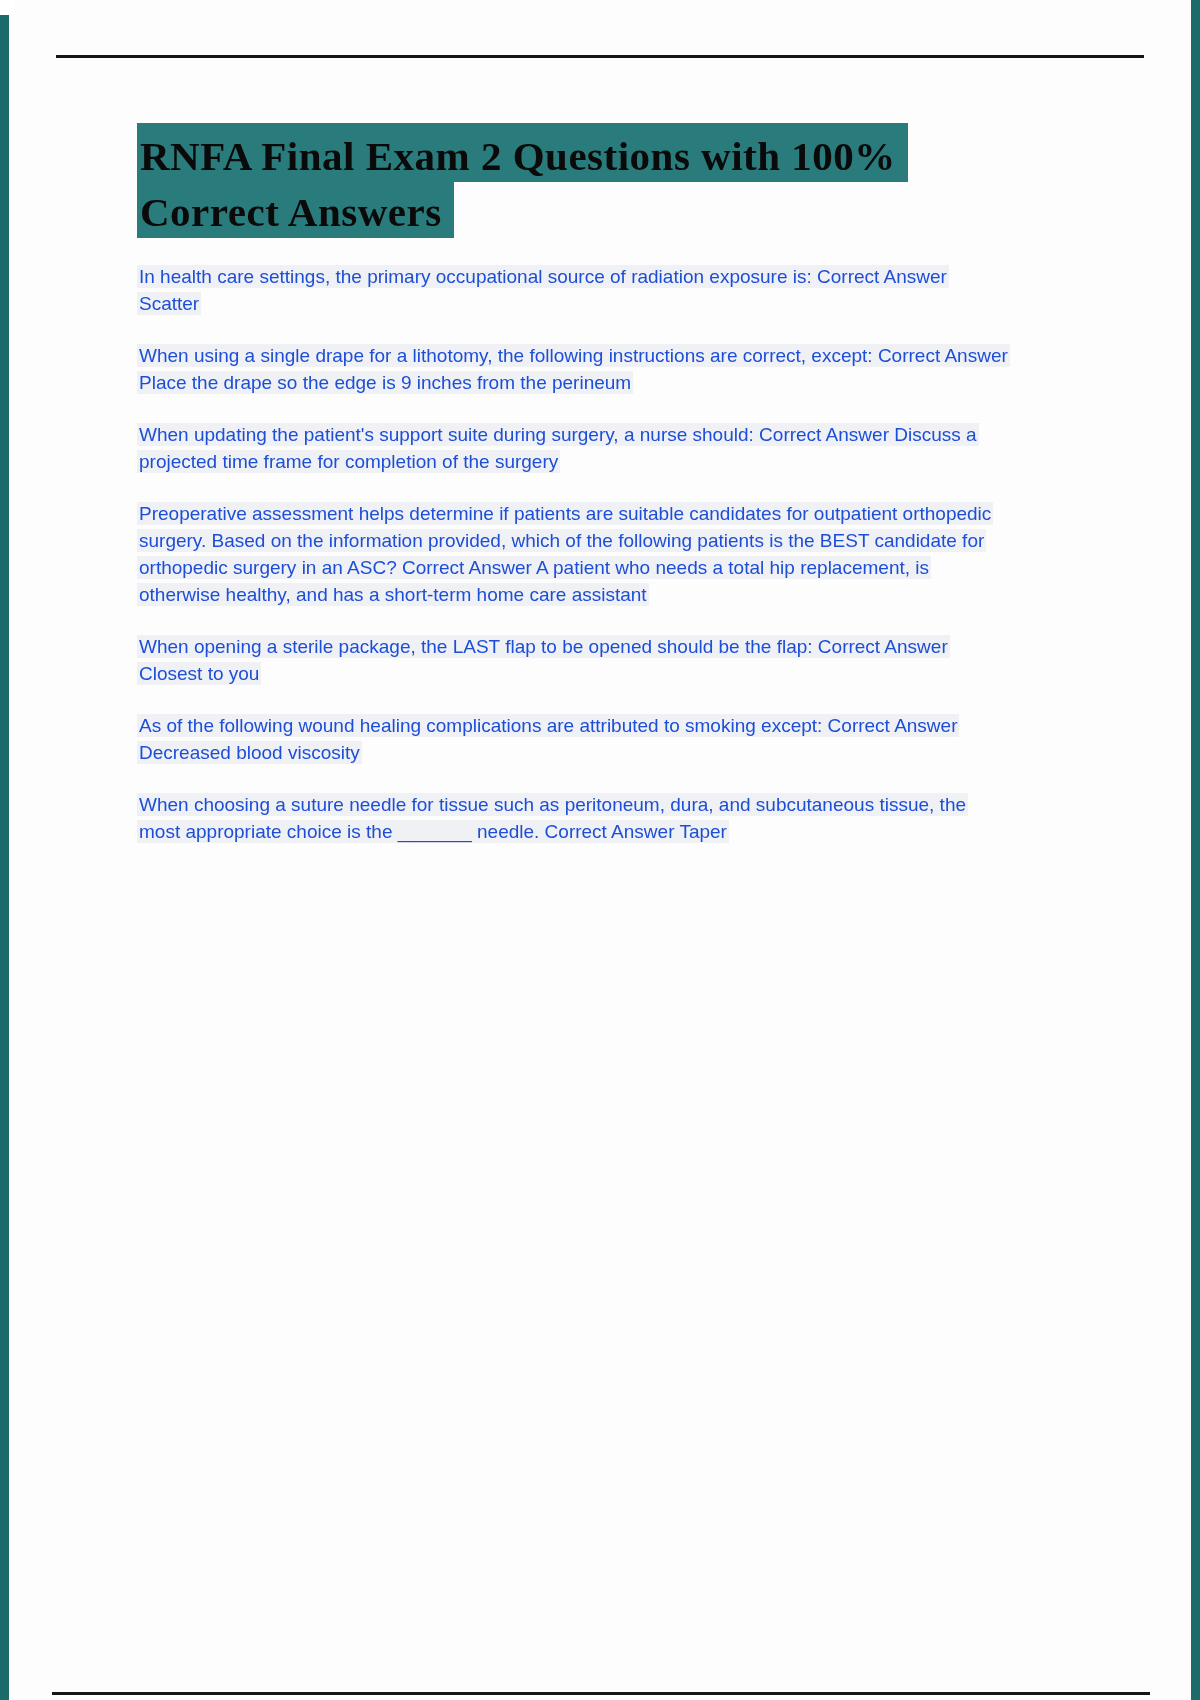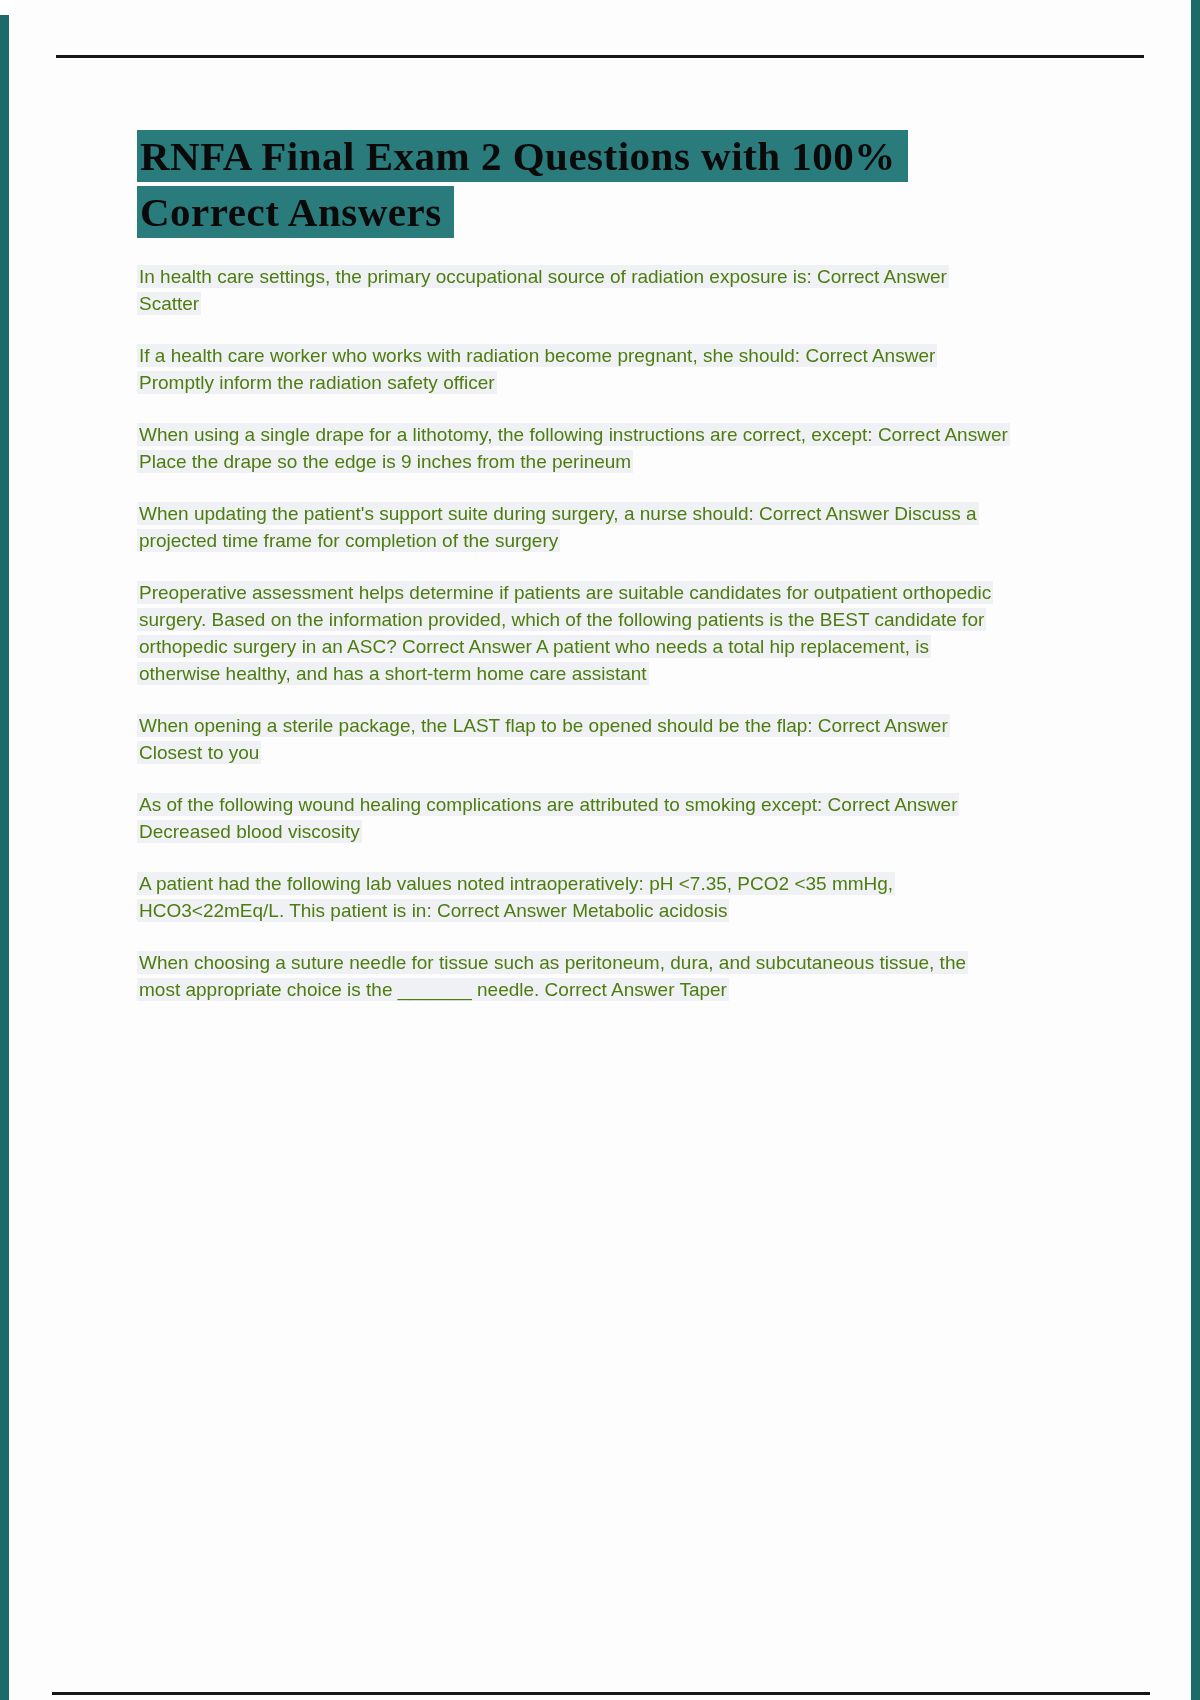--- a/index.html
+++ b/index.html
@@ -47,33 +47,33 @@
     margin: 0;
     font-family: "Liberation Serif", serif;
     font-weight: bold;
     font-size: 41px;
     line-height: 56px;
     color: #0a0a0a;
     letter-spacing: 0.5px;
   }
   .doc-title .hl {
     background: #2a7b7c;
-    padding: 3px 12px 3px 3px;
+    padding: 10px 12px 3px 3px;
     -webkit-box-decoration-break: clone;
     box-decoration-break: clone;
     margin-top: 24px;
   }
   .qa-list {
     position: absolute;
     left: 137px;
     top: 263px;
     width: 872px;
     font-size: 19px;
     line-height: 27px;
-    color: #4d7c0f;
+    color: #1d4ed8;
   }
   .qa-list p {
     margin: 0 0 25px 0;
   }
   .qa-list .hl-line {
     background: #f0f1f4;
     padding: 1px 2px;
     -webkit-box-decoration-break: clone;
     box-decoration-break: clone;
   }
@@ -85,22 +85,20 @@
   <div class="edge left"></div>
   <div class="edge right"></div>
   <div class="corner-notch"></div>
   <div class="rule top"></div>
   <div class="rule bottom"></div>
 
   <h1 class="doc-title"><span class="hl">RNFA Final Exam 2 Questions with 100% Correct Answers</span></h1>
 
   <main class="qa-list">
       <p><span class="hl-line">In health care settings, the primary occupational source of radiation exposure is: Correct Answer Scatter</span></p>
-      <p><span class="hl-line">If a health care worker who works with radiation become pregnant, she should: Correct Answer Promptly inform the radiation safety officer</span></p>
       <p><span class="hl-line">When using a single drape for a lithotomy, the following instructions are correct, except: Correct Answer Place the drape so the edge is 9 inches from the perineum</span></p>
       <p><span class="hl-line">When updating the patient's support suite during surgery, a nurse should: Correct Answer Discuss a projected time frame for completion of the surgery</span></p>
       <p><span class="hl-line">Preoperative assessment helps determine if patients are suitable candidates for outpatient orthopedic surgery. Based on the information provided, which of the following patients is the BEST candidate for orthopedic surgery in an ASC? Correct Answer A patient who needs a total hip replacement, is otherwise healthy, and has a short-term home care assistant</span></p>
       <p><span class="hl-line">When opening a sterile package, the LAST flap to be opened should be the flap: Correct Answer Closest to you</span></p>
       <p><span class="hl-line">As of the following wound healing complications are attributed to smoking except: Correct Answer Decreased blood viscosity</span></p>
-      <p><span class="hl-line">A patient had the following lab values noted intraoperatively: pH &lt;7.35, PCO2 &lt;35 mmHg, HCO3&lt;22mEq/L. This patient is in: Correct Answer Metabolic acidosis</span></p>
       <p><span class="hl-line">When choosing a suture needle for tissue such as peritoneum, dura, and subcutaneous tissue, the most appropriate choice is the _______ needle. Correct Answer Taper</span></p>
     </main>
 </div>
 
 </body></html>

